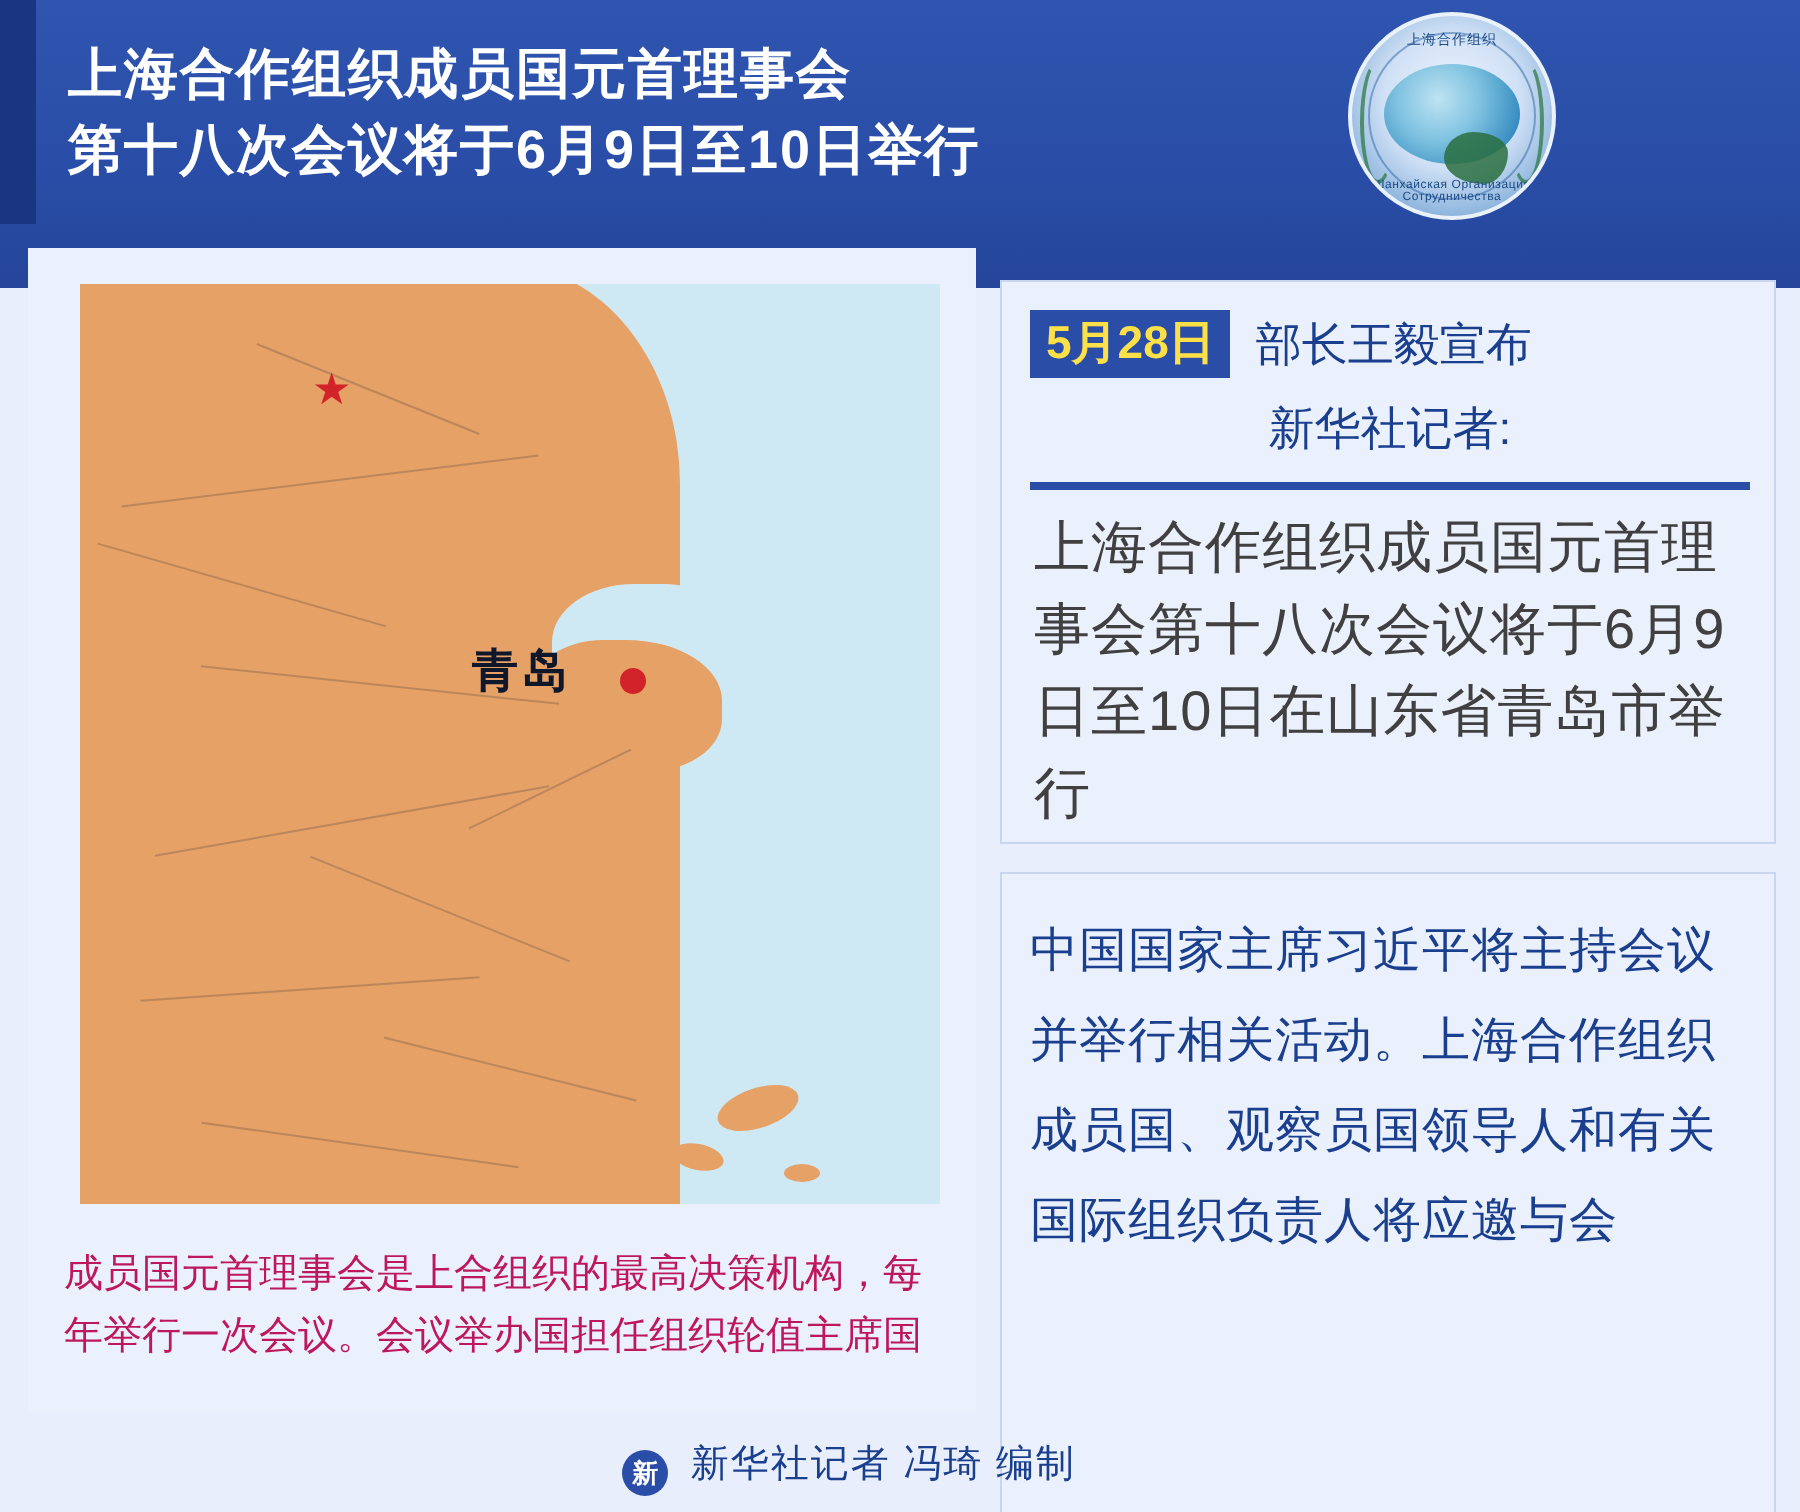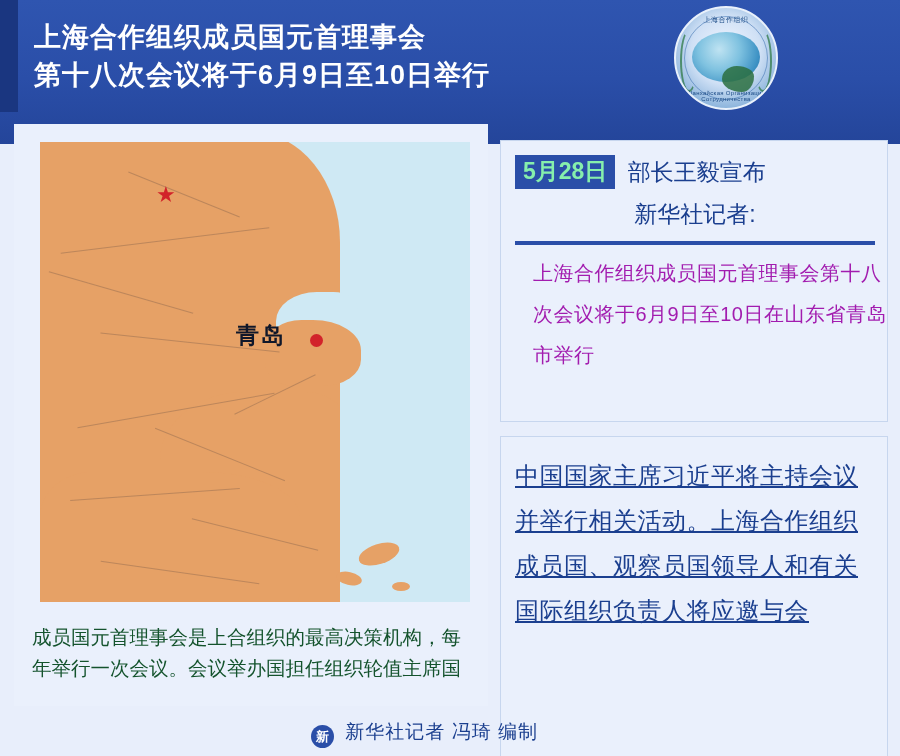--- a/index.html
+++ b/index.html
@@ -221,21 +221,21 @@
     color: #0f172a;
     font-size: 23px;
     font-weight: bold;
     letter-spacing: 2px;
   }
 
   .map-note {
     position: absolute;
     left: 14px; top: 492px;
     width: 446px; height: 82px;
-    color: #14532d;
+    color: #be185d;
     font-size: 19.5px;
     line-height: 31px;
     padding: 6px 4px 0 4px;
     box-sizing: border-box;
   }
 
   
   .right-col {
     position: absolute;
     left: 500px; top: 124px;
@@ -250,21 +250,21 @@
   .card-2 { position: absolute; left: 0; top: 312px; width: 388px; height: 394px; }
 
   .date-row {
     position: absolute;
     left: 14px; top: 14px;
     width: 360px; height: 34px;
   }
   .date-chip {
     display: inline-block;
     background: #2a4ea8;
-    color: #86efac;
+    color: #fde047;
     font-size: 23px;
     font-weight: bold;
     padding: 2px 8px 4px 8px;
     line-height: 28px;
     vertical-align: top;
   }
   .date-after {
     display: inline-block;
     color: #1b3f8f;
     font-size: 23px;
@@ -282,36 +282,35 @@
     text-align: center;
   }
   .divider {
     position: absolute;
     left: 14px; top: 100px;
     width: 360px; height: 4px;
     background: #2a4ea8;
   }
   .body-text {
     position: absolute;
-    left: 32px; top: 112px;
+    left: 16px; top: 112px;
     width: 362px;
-    color: #a21caf;
-    font-size: 20px;
+    color: #404040;
+    font-size: 28px;
     line-height: 41px;
     letter-spacing: .5px;
   }
   .body-text-2 {
     position: absolute;
     left: 14px; top: 16px;
     width: 362px;
     color: #1b3f8f;
     font-size: 24px;
     line-height: 45px;
     letter-spacing: .5px;
-    text-decoration: underline;
   }
 
   
   .footer {
     position: absolute;
     left: 0; bottom: 8px;
     width: 849px;
     text-align: center;
     color: #1b3f8f;
     font-size: 19px;

